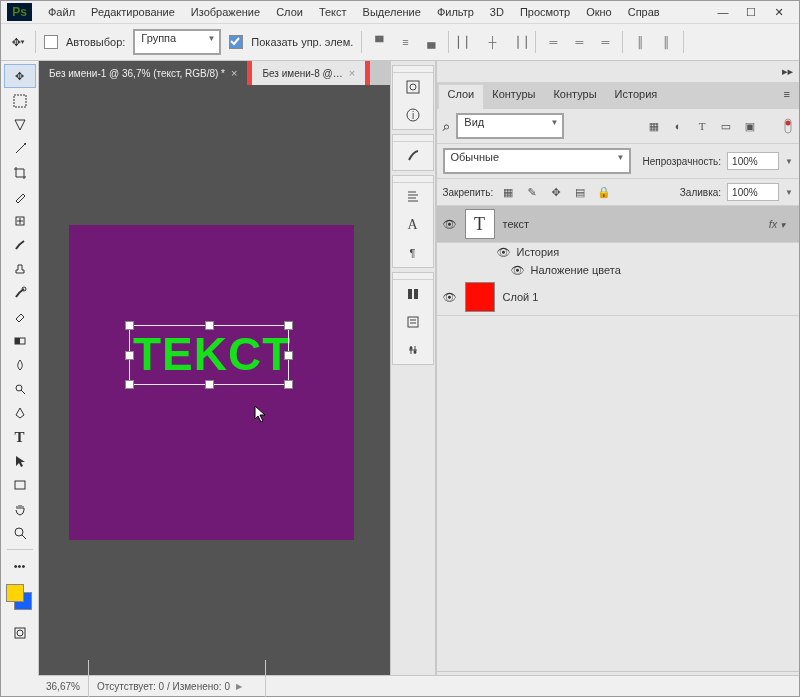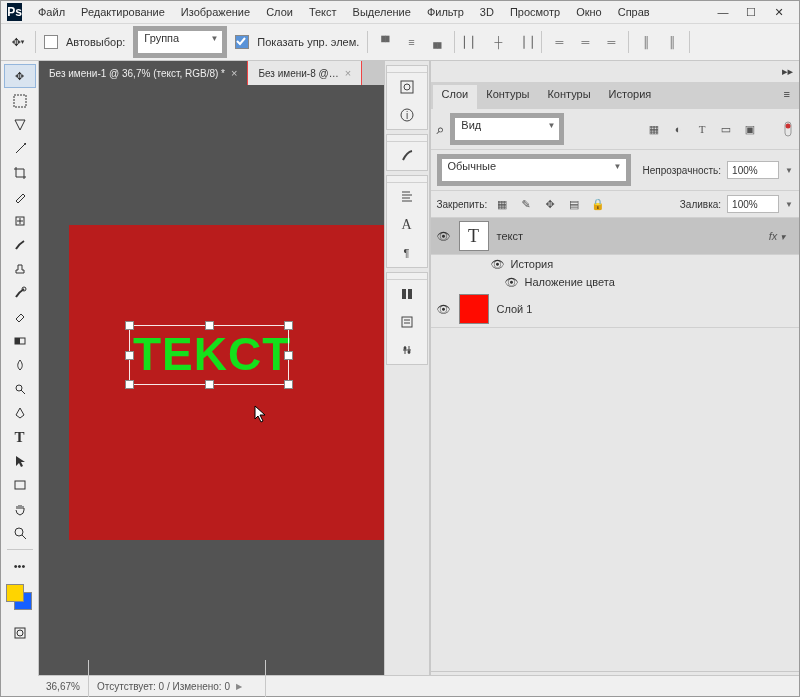--- a/index.html
+++ b/index.html
@@ -1,43 +1,43 @@
 <!DOCTYPE html>
 <html><head>
 <meta charset="utf-8">
 <style>
 html,body{margin:0;padding:0;font-family:"Segoe UI",Tahoma,sans-serif;font-size:11px;background:#f0f0f0;color:#333;overflow:hidden}
 .app{width:800px;height:697px;position:relative;background:#f0f0f0;border:1px solid #999;box-sizing:border-box}
 .menubar{height:22px;display:flex;align-items:center;padding:0 6px;background:#f0f0f0;border-bottom:1px solid #d8d8d8}
-.ps-logo{width:15px;height:18px;background:#001a33;color:#ffffff;font-weight:bold;font-size:12px;display:flex;align-items:center;justify-content:center;margin-right:8px;font-family:Arial}
+.ps-logo{width:25px;height:18px;background:#001a33;color:#4d7c0f;font-weight:bold;font-size:12px;display:flex;align-items:center;justify-content:center;margin-right:8px;font-family:Arial}
 .menubar .mi{padding:2px 8px;cursor:default}
 .winctl{position:absolute;right:6px;top:0;height:22px;display:flex;gap:0}
 .winctl div{width:28px;height:22px;display:flex;align-items:center;justify-content:center;color:#333}
 .optbar{height:36px;display:flex;align-items:center;gap:8px;padding:0 8px;border-bottom:1px solid #c8c8c8;background:#f0f0f0}
 .optbar .ico{width:18px;height:18px;display:flex;align-items:center;justify-content:center;color:#333}
 .sep{width:1px;height:22px;background:#c8c8c8}
 .chk{width:12px;height:12px;border:1px solid #888;background:#fff;display:inline-block;vertical-align:middle}
 .chk.on{background:#5a93d8}
-.sel{height:20px;border:5px solid #a3a3a3;background:#fff;padding:1px 18px 1px 6px;position:relative;min-width:60px}
+.sel{height:20px;border:2px solid #a3a3a3;background:#fff;padding:1px 18px 1px 6px;position:relative;min-width:60px}
 .sel::after{content:"▼";font-size:8px;position:absolute;right:4px;top:3px;color:#666}
 .align-ico{width:18px;height:18px;display:flex;align-items:center;justify-content:center;color:#666}
 .main{position:absolute;top:60px;left:0;right:0;bottom:0;display:flex}
 .tools{width:37px;background:#f0f0f0;border-right:1px solid #c8c8c8;display:flex;flex-direction:column;align-items:center;padding-top:2px}
 .tool{width:24px;height:22px;display:flex;align-items:center;justify-content:center;margin:1px 0;color:#333;position:relative}
 .tool.sel1{background:#d9e4f0;border:1px solid #94b6dc;width:30px;height:22px}
 .swatches{margin-top:6px;position:relative;width:28px;height:28px}
 .swf{position:absolute;width:16px;height:16px;border:1px solid #888}
 .center{flex:1;display:flex;flex-direction:column;background:#535353;position:relative;max-width:386px}
 .tabbar{height:24px;background:#c8c8c8;display:flex}
-.doctab{height:24px;padding:0 10px;display:flex;align-items:center;gap:6px;font-size:10px;color:#333;background:#e7e7e7;border-right:1px solid #ef4444}
+.doctab{height:24px;padding:0 10px;display:flex;align-items:center;gap:6px;font-size:10px;color:#333;background:#e7e7e7;border-right:5px solid #ef4444}
 .doctab.act{background:#535353;color:#eee}
 .doctab .x{color:#999;font-size:11px}
 .doctab.act .x{color:#ccc}
 .canvas-area{flex:1;position:relative;background:#535353;overflow:hidden}
-.artboard{position:absolute;left:30px;top:140px;width:315px;height:315px;background:#b91c1c}
+.artboard{position:absolute;left:30px;top:140px;width:285px;height:315px;background:#701a75}
 .tsel{position:absolute;left:60px;top:100px;width:160px;height:60px}
 .tsel::before{content:"";position:absolute;inset:0;border:1px solid rgba(255,255,255,.9)}
 .hdl{position:absolute;width:7px;height:7px;background:#fff;border:1px solid #888}
 .txt{font-family:Impact,Arial Black,sans-serif;font-size:46px;font-weight:900;color:#15e01b;line-height:1;padding-top:6px;padding-left:4px;letter-spacing:1px}
 .cursor{position:absolute;left:185px;top:180px;color:#fff;font-size:16px}
 .statusbar{position:absolute;left:37px;bottom:0;right:0;height:20px;background:#f0f0f0;border-top:1px solid #c8c8c8;display:flex;align-items:center;font-size:10px;color:#555}
 .statusbar .box{padding:16px 8px;border-right:1px solid #c8c8c8;height:20px;display:flex;align-items:center}
 .midstrip{width:44px;background:#e7e7e7;border-left:1px solid #c8c8c8;border-right:1px solid #c8c8c8;display:flex;flex-direction:column;align-items:center;padding-top:2px;gap:0}
 .midgrp{width:40px;border:1px solid #c8c8c8;background:#f0f0f0;margin:2px 0;display:flex;flex-direction:column;align-items:center}
 .midgrp .gh{height:6px;width:100%;border-bottom:1px solid #d0d0d0}

